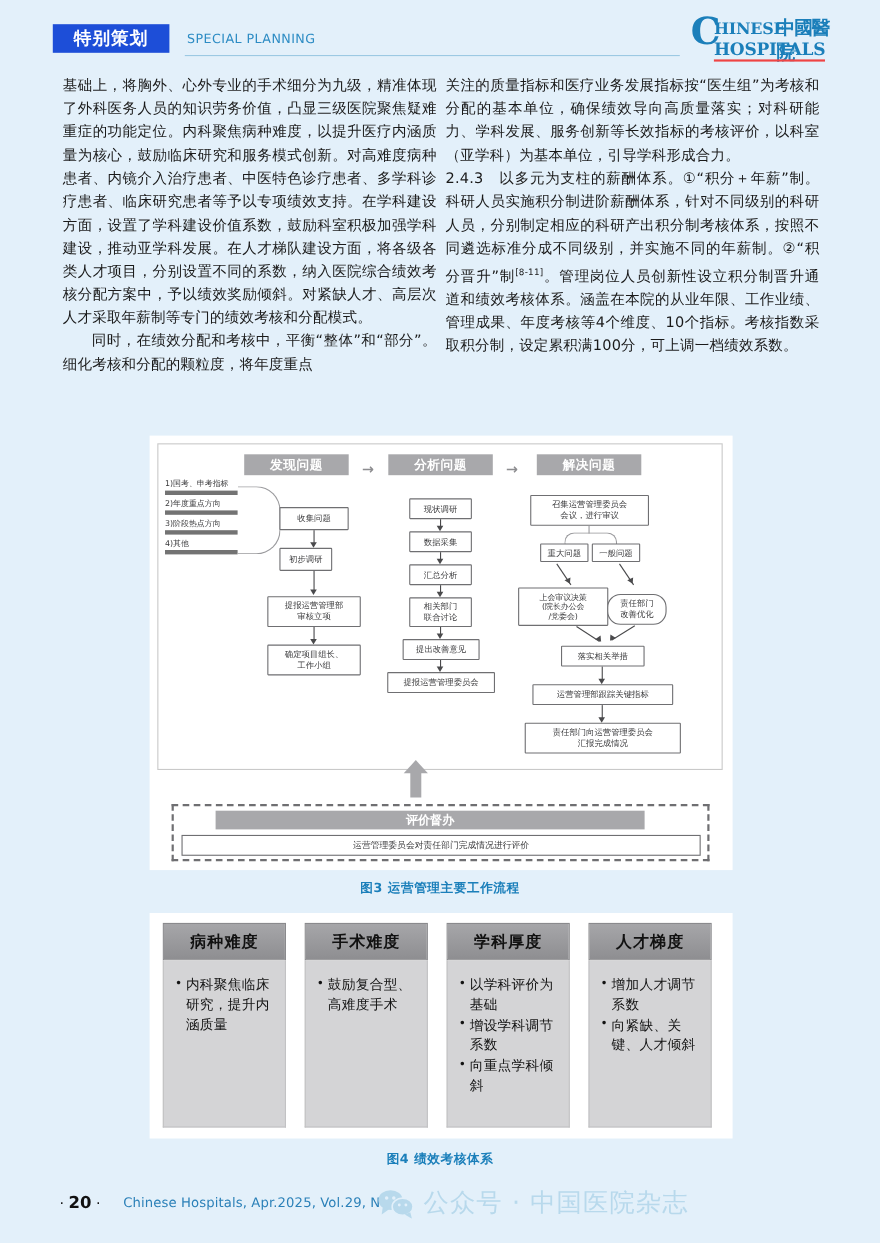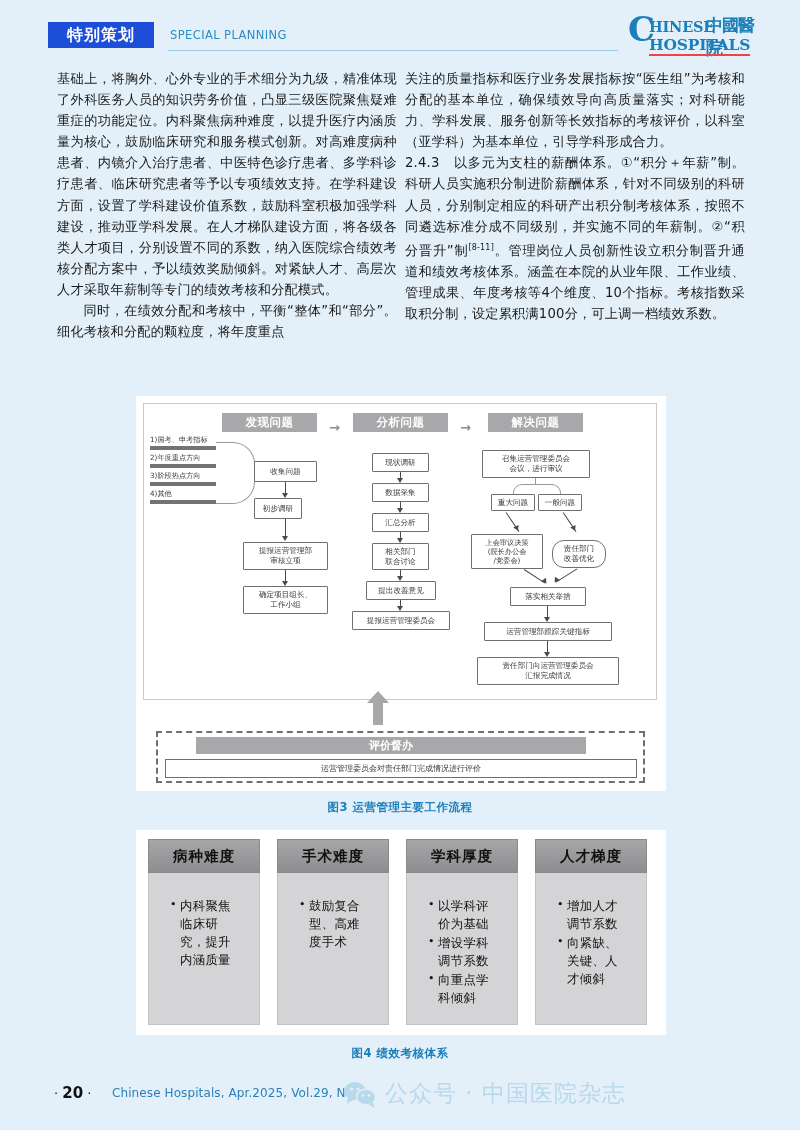--- a/index.html
+++ b/index.html
@@ -307,21 +307,21 @@
   }
   .card-body {
     height: 152px;
     background: #d4d4d6;
     border: 1px solid #c2c2c4;
     border-top: none;
     box-sizing: border-box;
     padding: 8px 5px 4px 4px;
   }
   .card-body ul {
-    margin: 16px;
+    margin: 5px;
     padding: 0 0 0 11px;
     list-style: none;
   }
   .card-body li {
     position: relative;
     font-family: "DejaVu Serif", "Liberation Serif", serif;
     font-size: 12.4px;
     line-height: 18px;
     color: #121212;
     margin-bottom: 1px;
@@ -453,21 +453,21 @@
     <div class="arrow-v" style="left:391px; top:74px; height:7px; background:#9a9a9d; width:1px;"></div>
 
     <div class="fnode" style="left:347px; top:90px; width:44px; height:17px;">重大问题</div>
     <div class="fnode" style="left:394px; top:90px; width:44px; height:17px;">一般问题</div>
 
     <div class="diag-line" style="left:362px; top:108px; width:23px; transform:rotate(56deg);"></div>
     <div class="diag-head" style="left:370px; top:122px; transform:rotate(-26deg);"></div>
     <div class="diag-line" style="left:419px; top:108px; width:23px; transform:rotate(56deg);"></div>
     <div class="diag-head" style="left:427px; top:122px; transform:rotate(-26deg);"></div>
 
-    <div class="fnode" style="left:327px; top:130px; width:72px; height:35px; white-space:pre-line; font-size:7.2px; line-height:9.2px;">上会审议决策
+    <div class="fnode" style="left:327px; top:130px; width:82px; height:35px; white-space:pre-line; font-size:7.2px; line-height:9.2px;">上会审议决策
 (院长办公会
 /党委会)</div>
     <div class="fnode" style="left:408px; top:136px; width:54px; height:28px; white-space:pre-line;border-radius:12px;">责任部门
 改善优化</div>
 
     <div class="diag-line" style="left:380px; top:165px; width:25px; transform:rotate(33deg);"></div>
     <div class="diag-head" style="left:398px; top:175px; transform:rotate(-36deg);"></div>
     <div class="diag-line" style="left:433px; top:164px; width:25px; transform:rotate(148deg);"></div>
     <div class="diag-head" style="left:409px; top:174px; transform:rotate(34deg);"></div>
 

